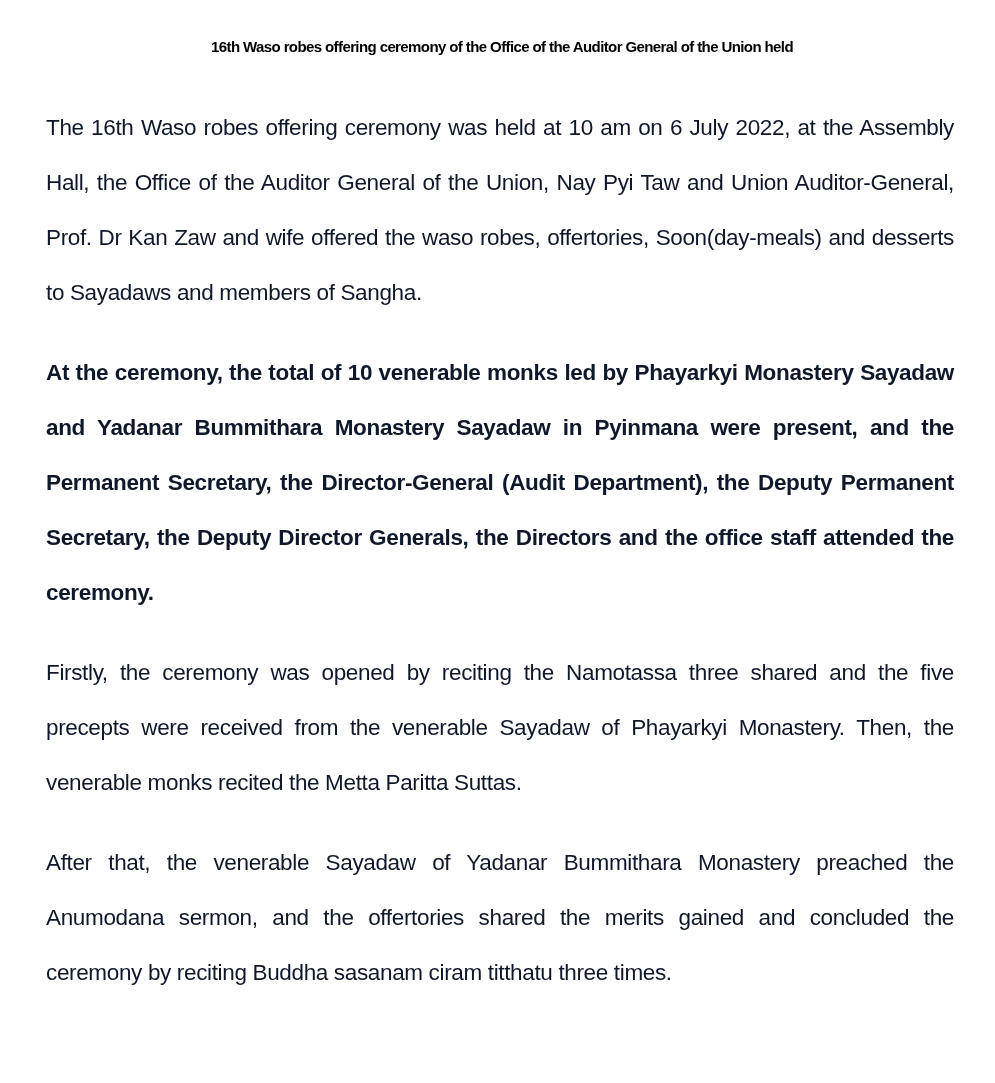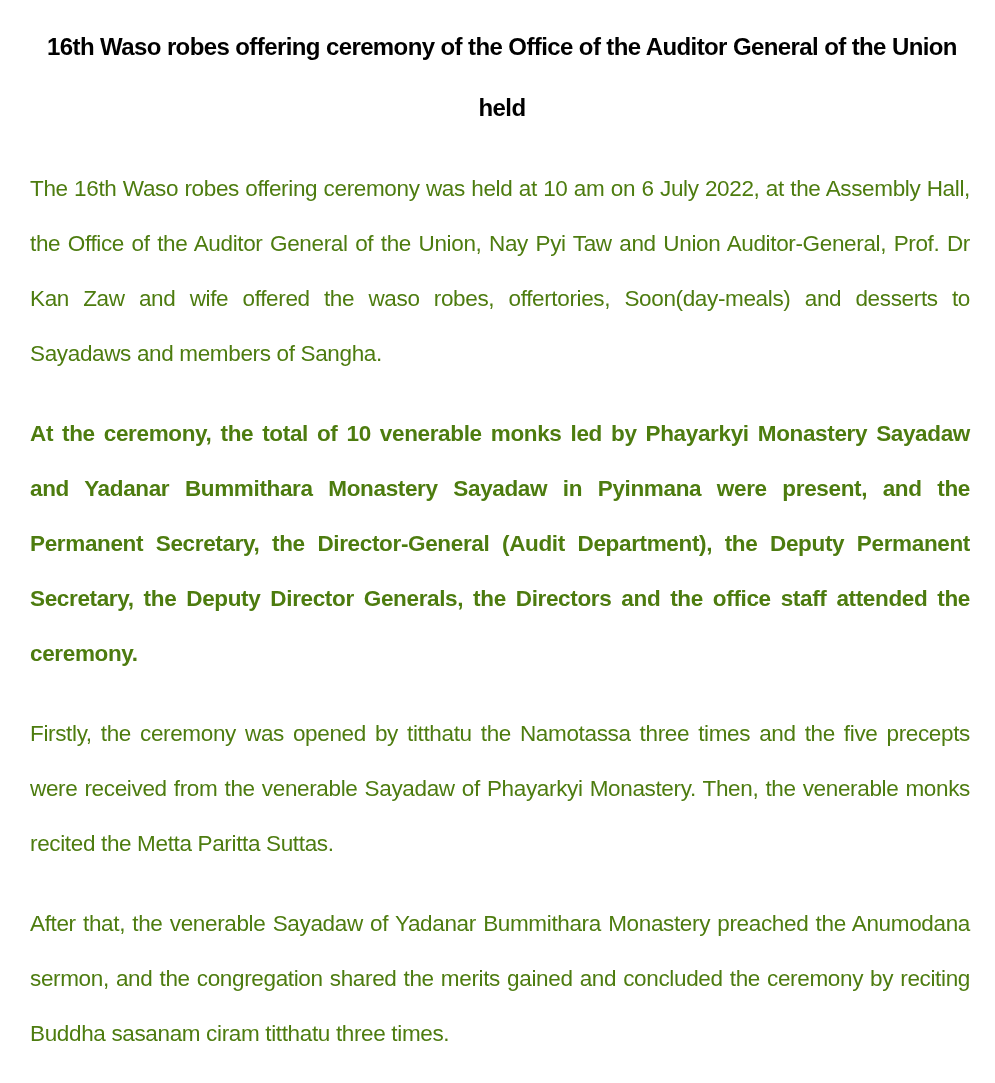--- a/index.html
+++ b/index.html
@@ -19,42 +19,42 @@
       width: 995px;
       height: 1083px;
       box-sizing: border-box;
       padding: 0 25px 0 30px;
     }
     .title {
       margin: 0;
       padding-top: 16px;
       text-align: center;
       font-weight: bold;
-      font-size: 24px;
+      font-size: 15px;
       line-height: 61px;
       letter-spacing: -0.6px;
       color: #000000;
       padding-left: 4px;
     }
     .para {
-      margin: 0;
+      margin: 16px;
       text-align: justify;
       text-align-last: left;
       font-size: 22.5px;
       line-height: 55px;
       letter-spacing: -0.35px;
-      color: #4d7c0f;
+      color: #0f172a;
     }
     .para-1 { margin-top: 23px; }
     .para-2 { margin-top: 25px; font-weight: bold; }
     .para-3 { margin-top: 25px; }
     .para-4 { margin-top: 25px; }
   </style>
 </head>
 <body>
 
 <div class="page">
   <h1 class="title">16th  Waso robes offering ceremony of the Office of the Auditor General of the Union held</h1>
   <p class="para para-1">The 16th Waso robes offering ceremony was held at 10 am on 6 July 2022, at the Assembly Hall, the Office of the Auditor General of the Union, Nay Pyi Taw and Union Auditor-General, Prof. Dr Kan Zaw and wife offered the waso robes, offertories, Soon(day-meals) and desserts to Sayadaws and members of Sangha.</p>
   <p class="para para-2">At the ceremony, the total of 10 venerable monks led by  Phayarkyi Monastery Sayadaw and Yadanar Bummithara Monastery Sayadaw in Pyinmana were present, and the Permanent Secretary, the Director-General (Audit Department), the Deputy Permanent Secretary, the Deputy Director Generals, the Directors and the office staff attended the ceremony.</p>
-  <p class="para para-3">Firstly, the ceremony was opened by titthatu the Namotassa three times and the five precepts were received from the venerable Sayadaw of Phayarkyi Monastery. Then, the venerable monks recited the Metta Paritta Suttas.</p>
-  <p class="para para-4">After that, the venerable Sayadaw of Yadanar Bummithara Monastery preached the Anumodana sermon, and the congregation shared the merits gained and concluded the ceremony  by reciting Buddha sasanam ciram titthatu three times.</p>
+  <p class="para para-3">Firstly, the ceremony was opened by reciting the Namotassa three shared and the five precepts were received from the venerable Sayadaw of Phayarkyi Monastery. Then, the venerable monks recited the Metta Paritta Suttas.</p>
+  <p class="para para-4">After that, the venerable Sayadaw of Yadanar Bummithara Monastery preached the Anumodana sermon, and the offertories shared the merits gained and concluded the ceremony  by reciting Buddha sasanam ciram titthatu three times.</p>
 </div>
 
 </body></html>

